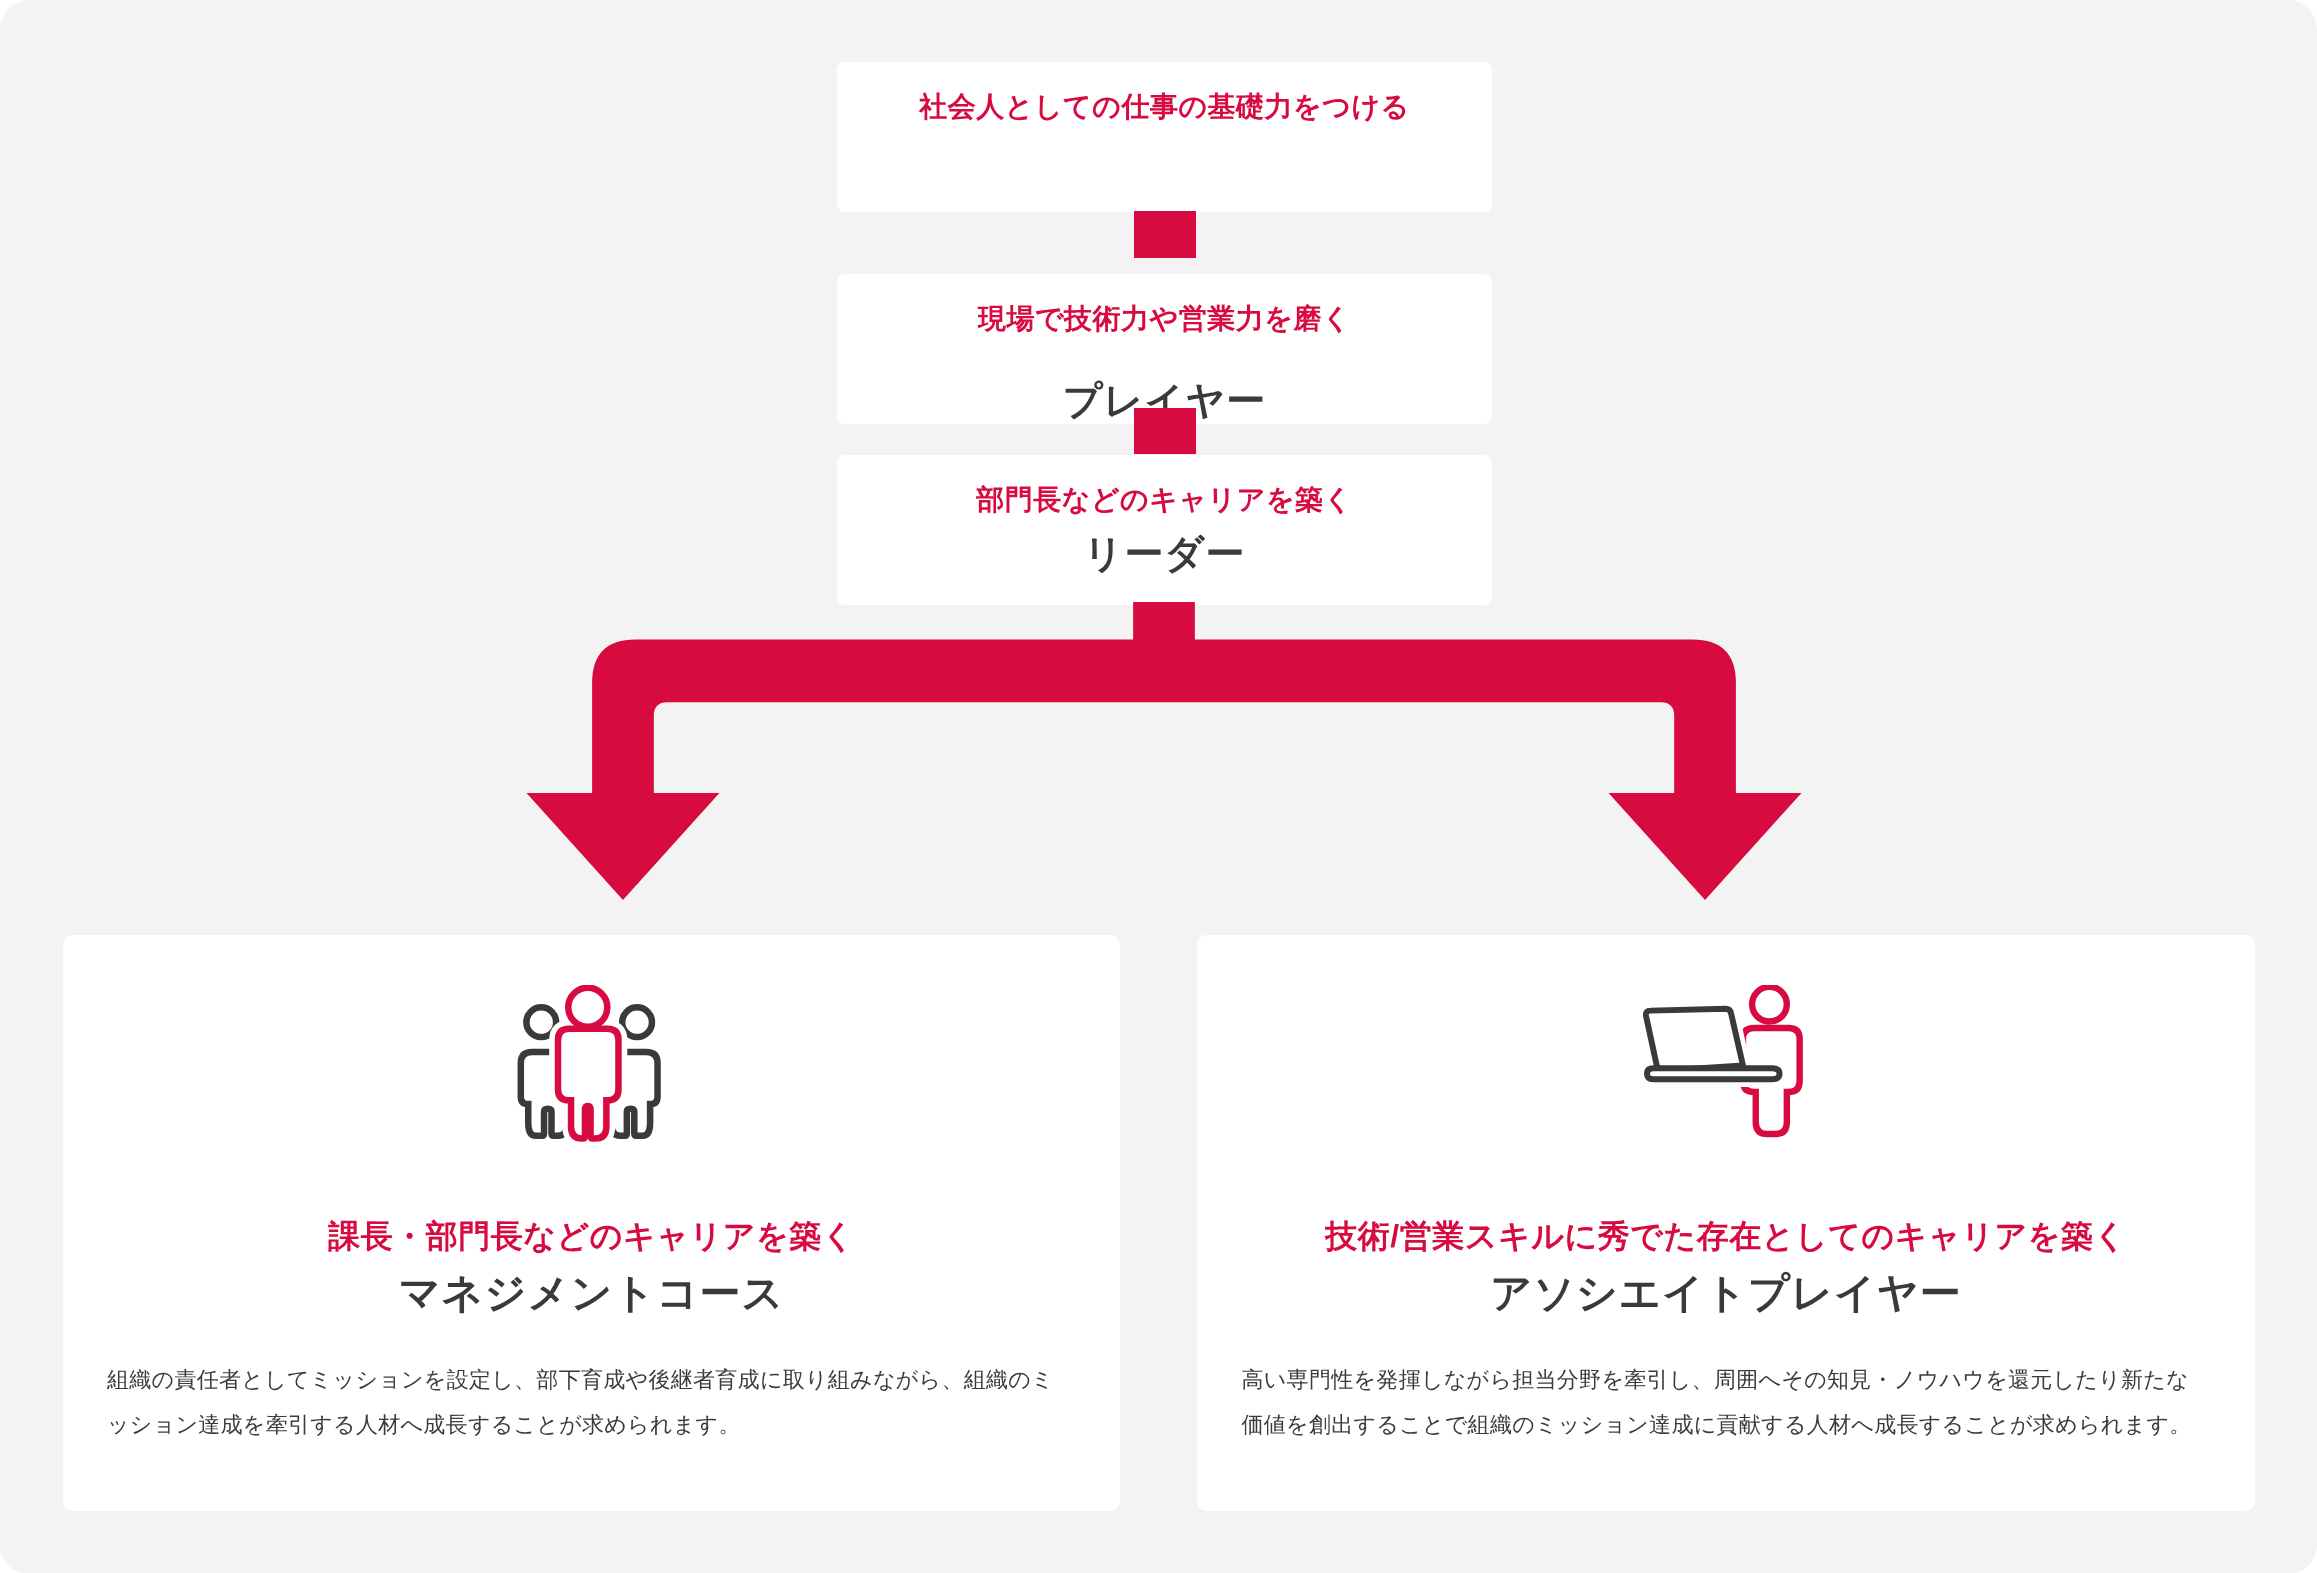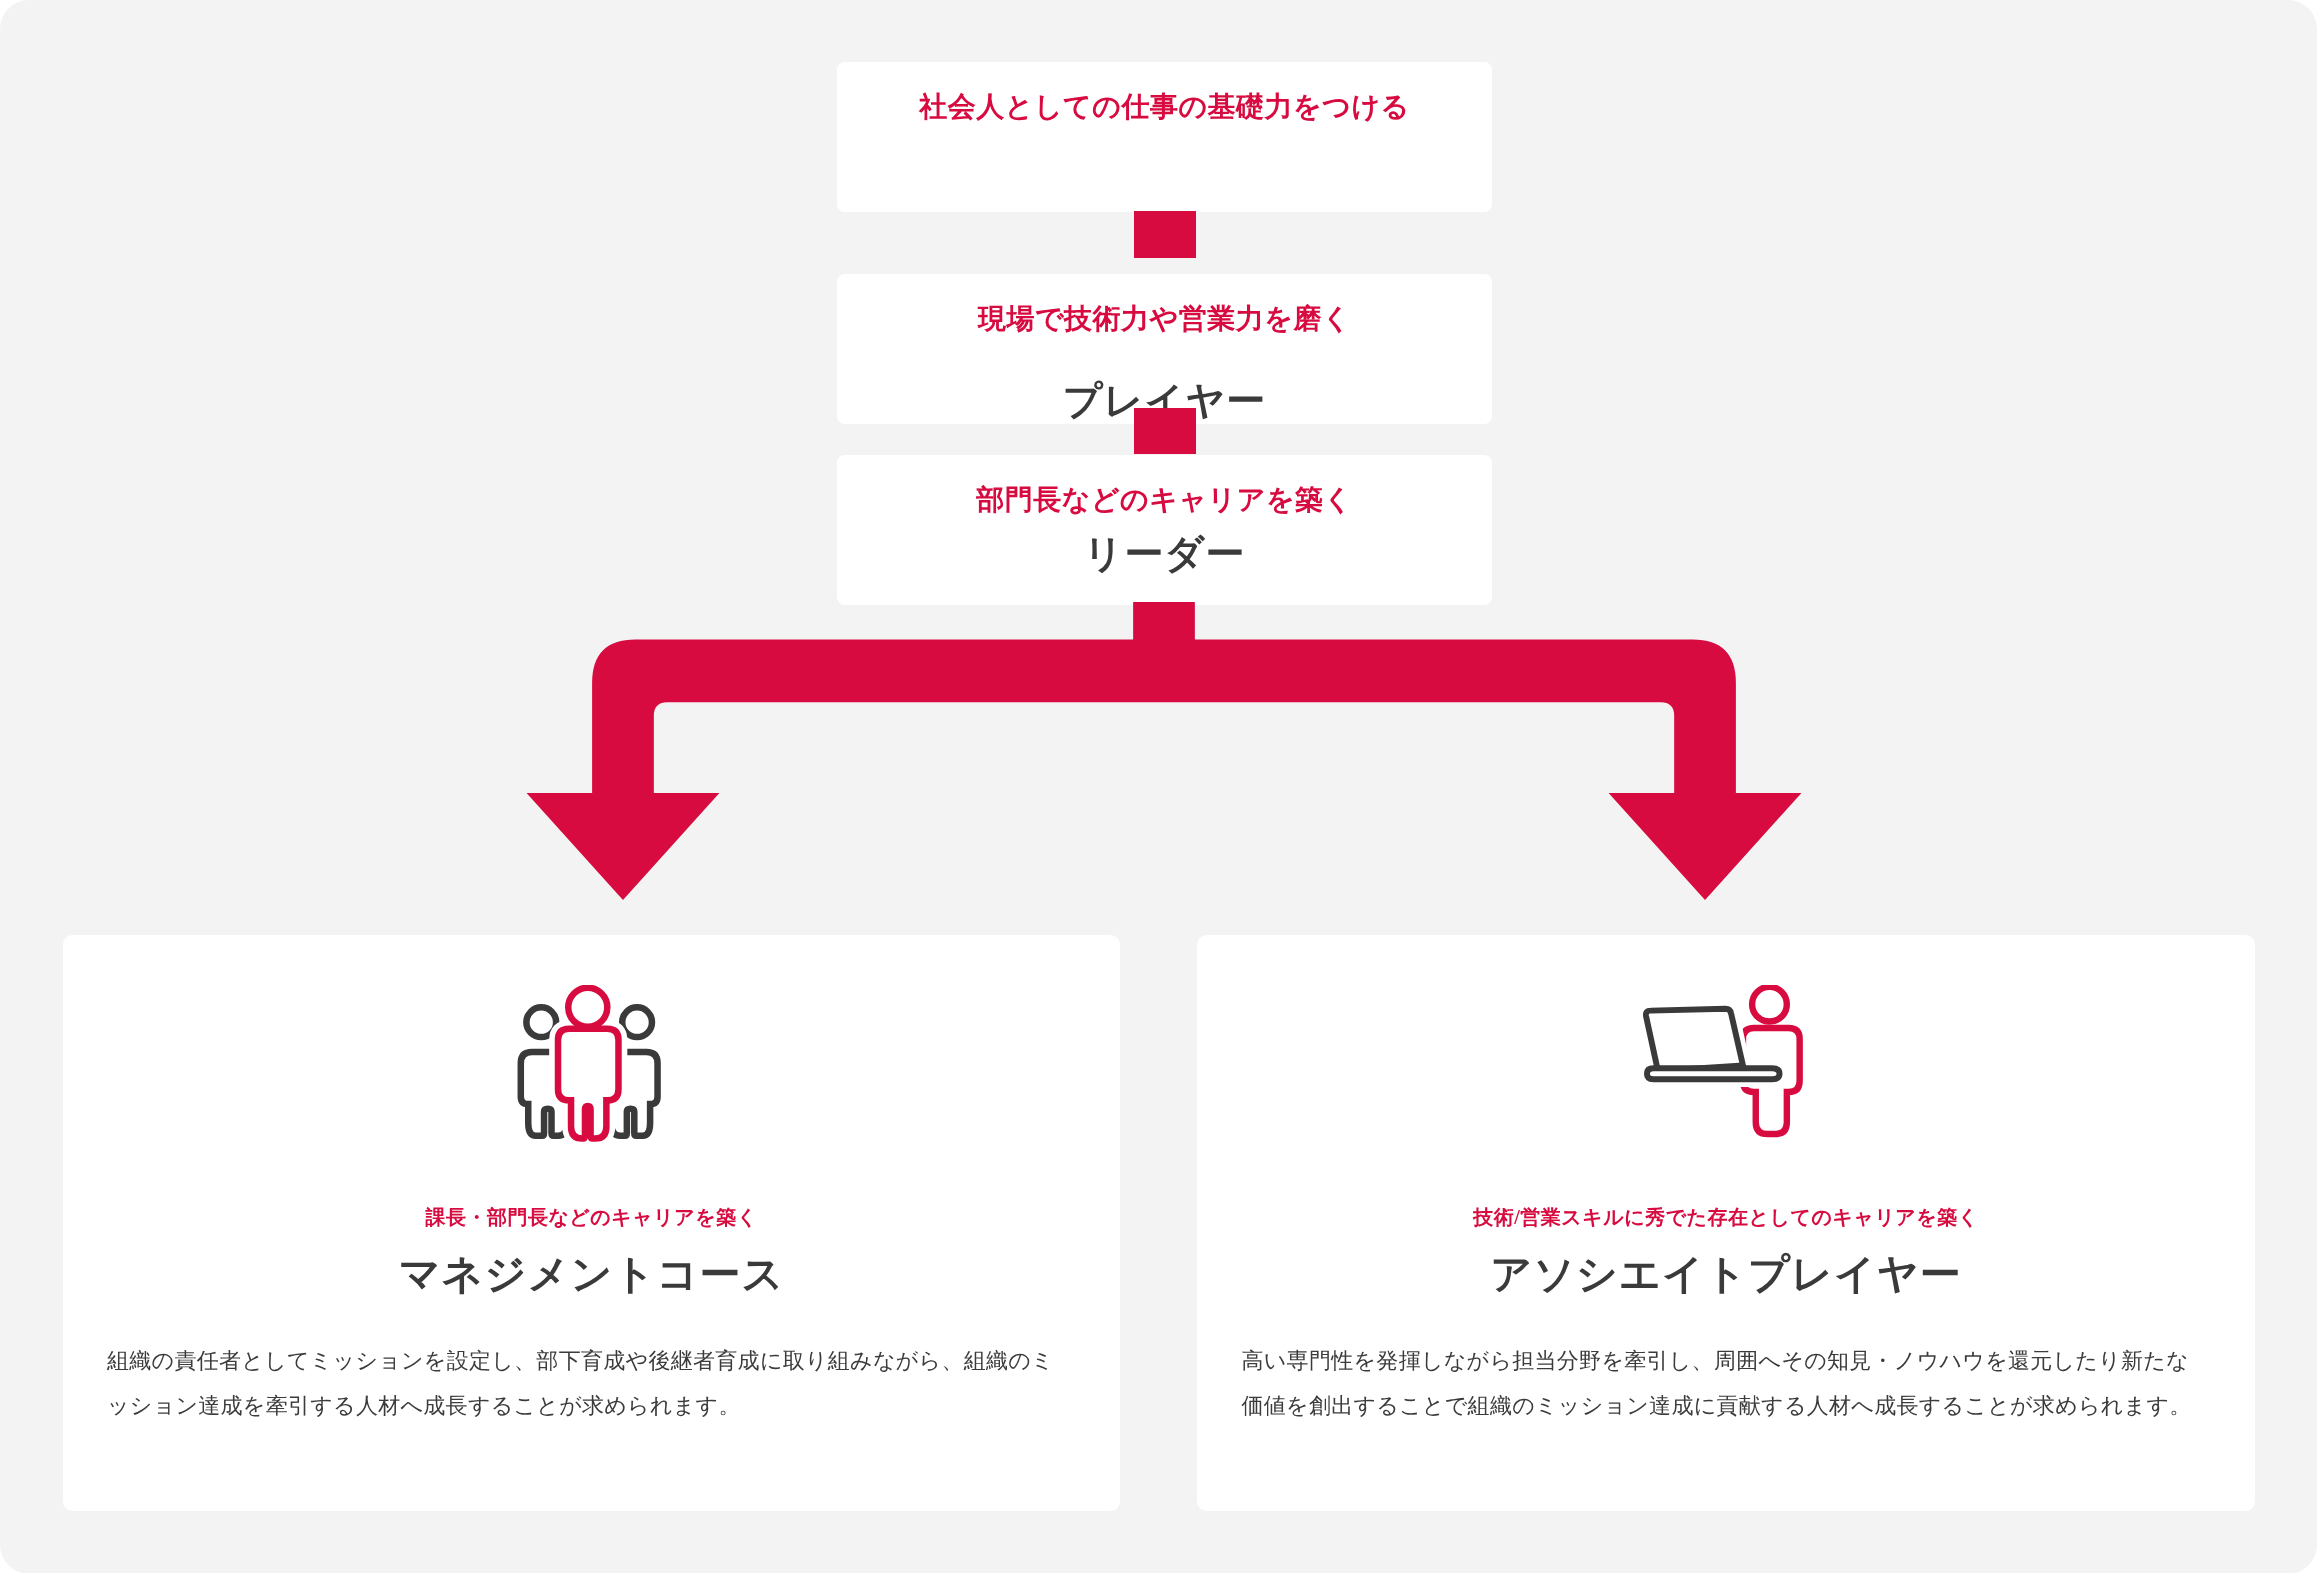--- a/index.html
+++ b/index.html
@@ -1,18 +1,18 @@
 <!DOCTYPE html>
 <html><head>
 <meta charset="utf-8">
 <style>
   html,body{margin:0;padding:0;background:#ffffff;}
   .page{
     position:relative;width:2317px;height:1574px;overflow:hidden;
-    font-family:Liberation Serif, serif;
+    font-family:Liberation Sans, sans-serif;
   }
   .panel{
     position:absolute;left:0;top:0;right:0;bottom:0;
     background:#f3f3f3;border-radius:29px;
   }
   
   .step{
     position:absolute;left:837px;width:655px;height:150px;
     background:#ffffff;border-radius:7.7px;
     display:flex;flex-direction:column;align-items:center;
@@ -36,21 +36,21 @@
   
   .card{
     position:absolute;top:935px;height:576px;background:#ffffff;border-radius:9.7px;
     display:flex;flex-direction:column;align-items:center;text-align:center;
     box-sizing:border-box;
   }
   .card-left{left:63px;width:1057px;}
   .card-right{left:1197px;width:1058px;}
   .card-icon{margin-top:50px;height:160px;display:flex;align-items:center;justify-content:center;}
   .card-caption{
-    margin-top:54px;font-size:20px;font-weight:bold;color:#d70b3f;
+    margin-top:73px;font-size:32px;font-weight:bold;color:#d70b3f;
     line-height:37px;letter-spacing:0.5px;white-space:nowrap;
   }
   .card-title{
     margin-top:15.4px;font-size:41px;font-weight:bold;color:#3a3a3a;
     line-height:46px;letter-spacing:1px;white-space:nowrap;
   }
   .card-body{
     margin-top:41px;width:969px;font-size:22px;color:#3b3b3b;
     line-height:45px;text-align:left;letter-spacing:0.3px;
   }

